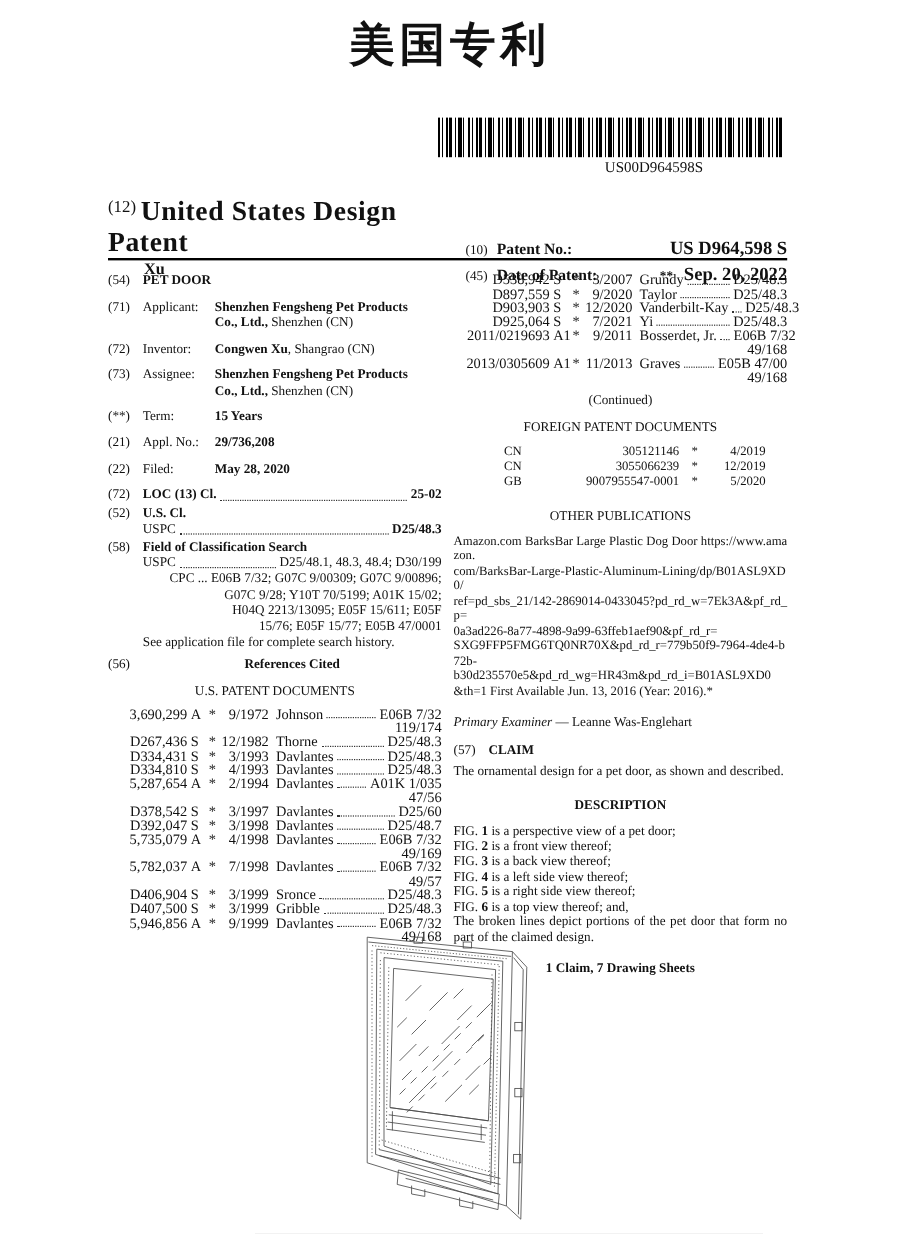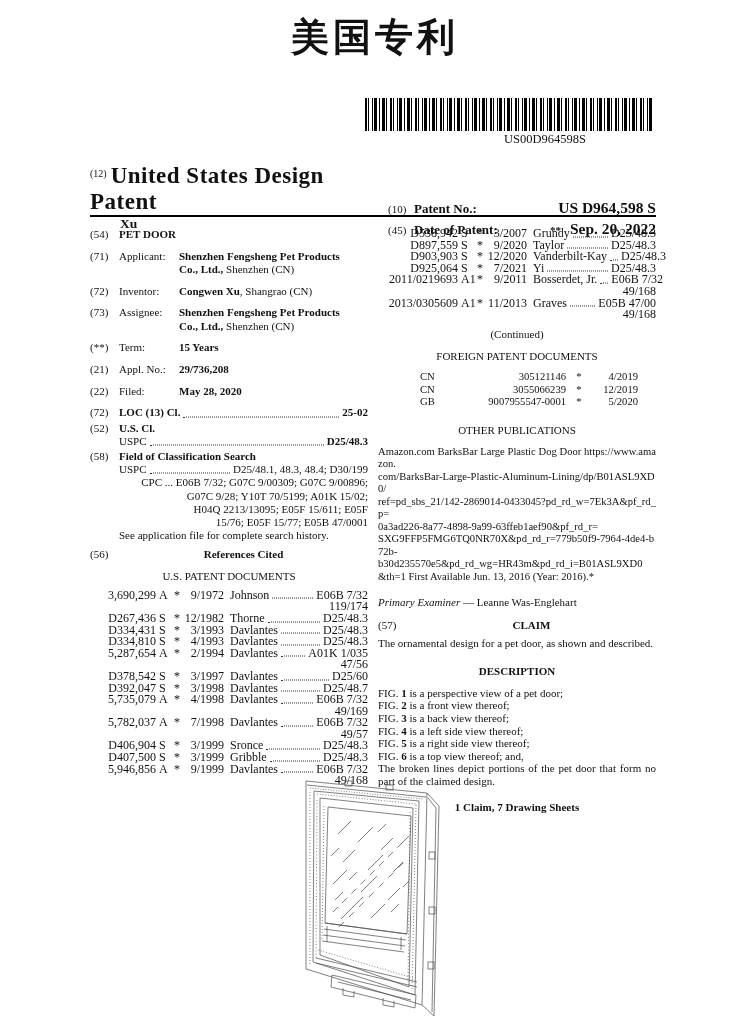--- a/index.html
+++ b/index.html
@@ -18,21 +18,21 @@
       #000 3px,#000 4px,#fff 4px,#fff 7px,
       #000 7px,#000 8px,#fff 8px,#fff 9px,
       #000 9px,#000 12px,#fff 12px,#fff 14px,
       #000 14px,#000 15px,#fff 15px,#fff 17px,
       #000 17px,#000 20px,#fff 20px,#fff 21px,
       #000 21px,#000 22px,#fff 22px,#fff 25px);}
   .barcode-text{font-size:12.5px;text-align:center;padding-left:70px;margin-top:1px;}
 
   .header{position:absolute;left:90px;top:163px;width:566px;display:flex;}
   .h-left{flex:1;}
-  .h-code{font-size:10px;vertical-align:6px;}
+  .h-code{font-size:14px;vertical-align:6px;}
   .h-title{font-size:23px;font-weight:bold;letter-spacing:.5px;}
   .h-surname{font-size:13.5px;font-weight:bold;margin-left:30px;margin-top:1px;}
   .h-right{width:268px;padding-top:4px;margin-top:31px;}
   .h-row{display:flex;align-items:baseline;line-height:19px;}
   .h-row .tagc{font-size:11px;width:26px;}
   .h-row .lbl{font-size:13px;font-weight:bold;}
   .h-row .spacer{flex:1;}
   .h-val{font-size:15.5px;font-weight:bold;white-space:nowrap;}
   .h-stars{font-size:11px;font-weight:bold;margin-right:9px;}
   .rule{position:absolute;left:90px;top:215px;width:566px;border-top:2px solid #000;}
@@ -76,21 +76,21 @@
   .fnum{width:108px;text-align:right;flex:none;}
   .fstar{width:26px;text-align:center;flex:none;}
   .fdate{width:46px;text-align:right;flex:none;}
 
   .pubs{font-size:10.6px;line-height:12.5px;margin-top:2px;}
   .pub-line{text-align:justify;text-align-last:justify;word-break:break-all;white-space:normal;}
   .pub-line:last-child{text-align-last:left;}
 
   .examiner{margin:13px 0 10px;font-size:11px;}
   .claimhead{display:flex;margin-bottom:5px;}
-  .claimhead .center{flex:1;text-align:center;font-weight:bold;}
+  .claimhead .center{flex:1;text-align:left;font-weight:bold;}
   .claim-text{text-align:justify;margin:0 0 10px;}
   .deschead{text-align:center;font-weight:bold;margin:14px 0 9px;}
   .fig-line{line-height:12.6px;}
   .desc-note{text-align:justify;line-height:12.6px;}
   .sheets{font-weight:bold;text-align:center;margin-top:13px;}
 
   .drawing{position:absolute;left:283px;top:772px;}
   .drawing svg line,.drawing svg polygon,.drawing svg polyline,.drawing svg rect
     {stroke:#4a4a4a;fill:none;stroke-width:0.7;}
 </style>

